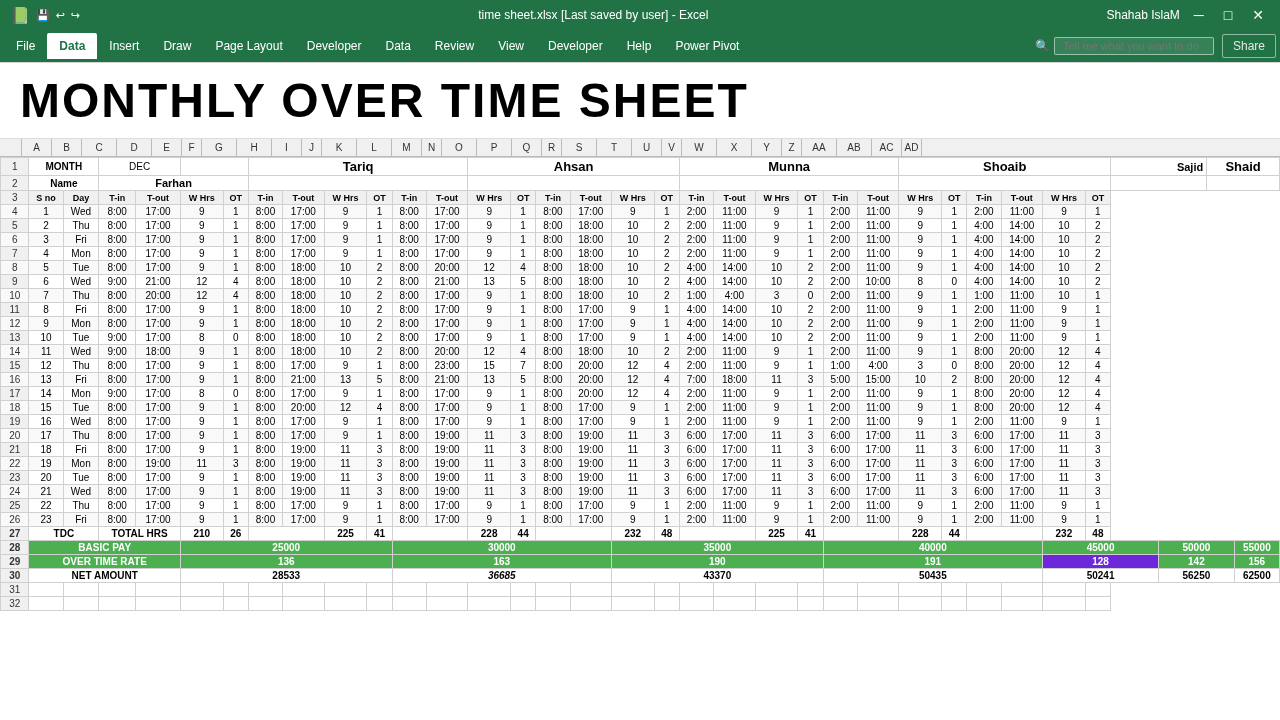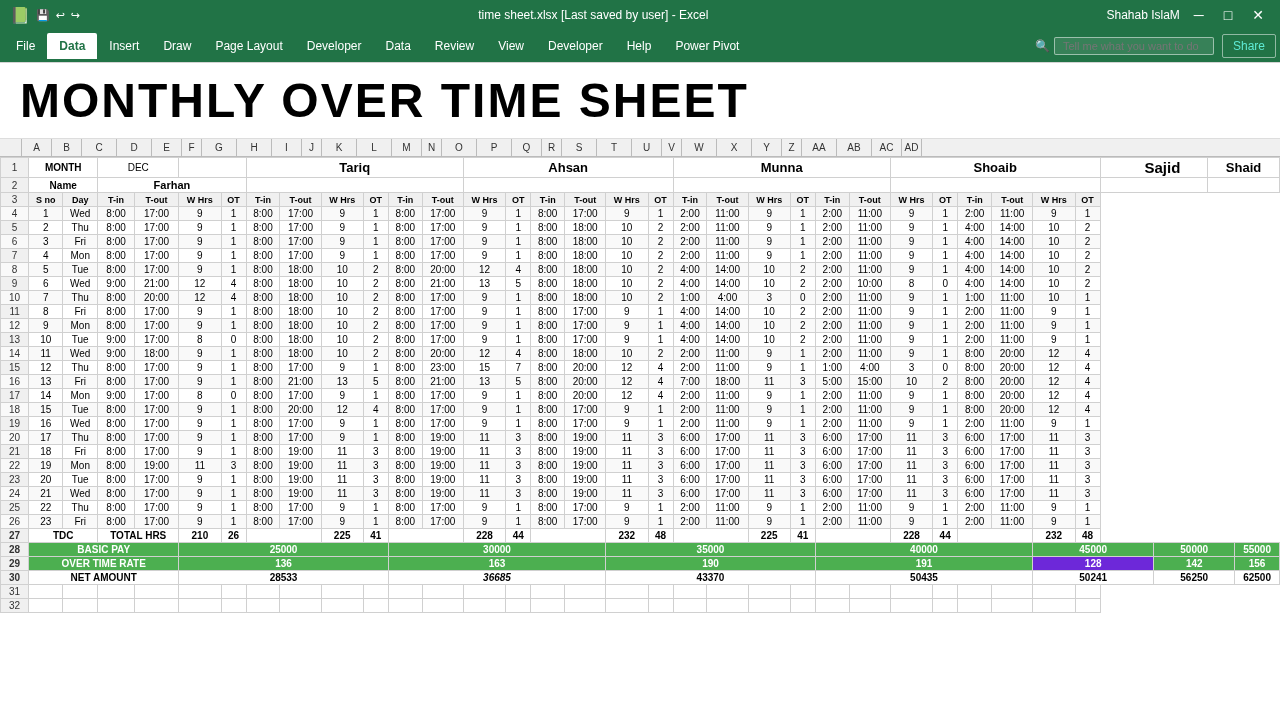--- a/index.html
+++ b/index.html
@@ -52,21 +52,21 @@
     .ribbon-search input {
       border: 1px solid rgba(255,255,255,0.5);
       background: rgba(255,255,255,0.1);
       color: white;
       padding: 2px 8px;
       border-radius: 2px;
       font-size: 11px;
       width: 160px;
     }
     .ribbon-share {
-      color: #5eead4;
+      color: #e5e5e5;
       font-size: 12px;
       padding: 4px 10px;
       border: 1px solid rgba(255,255,255,0.5);
       border-radius: 2px;
       cursor: pointer;
     }
 
     
     .spreadsheet-container {
       display: flex;
@@ -217,21 +217,21 @@
     <tbody>
           <tr>
             <td class="row-num">1</td>
             <td colspan="2" style="font-weight: bold; text-align: center;">MONTH</td>
             <td colspan="2" style="text-align: center;">DEC</td>
             <td colspan="2" style="text-align: center;"></td>
             <td colspan="6" style="font-weight: bold; font-size: 13px; text-align: center;">Tariq</td>
             <td colspan="6" style="font-weight: bold; font-size: 13px; text-align: center;">Ahsan</td>
             <td colspan="6" style="font-weight: bold; font-size: 13px; text-align: center;">Munna</td>
             <td colspan="6" style="font-weight: bold; font-size: 13px; text-align: center;">Shoaib</td>
-            <td colspan="6" style="font-weight: bold; font-size: 15px; text-align: left; padding-left: 44px;">Sajid</td>
+            <td colspan="6" style="font-weight: bold; font-size: 11px; text-align: right; padding-left: 44px;">Sajid</td>
             <td colspan="6" style="font-weight: bold; font-size: 13px; text-align: center;">Shaid</td>
           </tr>
           <tr>
             <td class="row-num">2</td>
             <td colspan="2" style="font-weight: bold; text-align: center;">Name</td>
             <td colspan="4" style="font-weight: bold; font-size: 11px; text-align: center;">Farhan</td>
             <td colspan="6" style="text-align: center;"></td>
             <td colspan="6" style="text-align: center;"></td>
             <td colspan="6" style="text-align: center;"></td>
             <td colspan="6" style="text-align: center;"></td>

